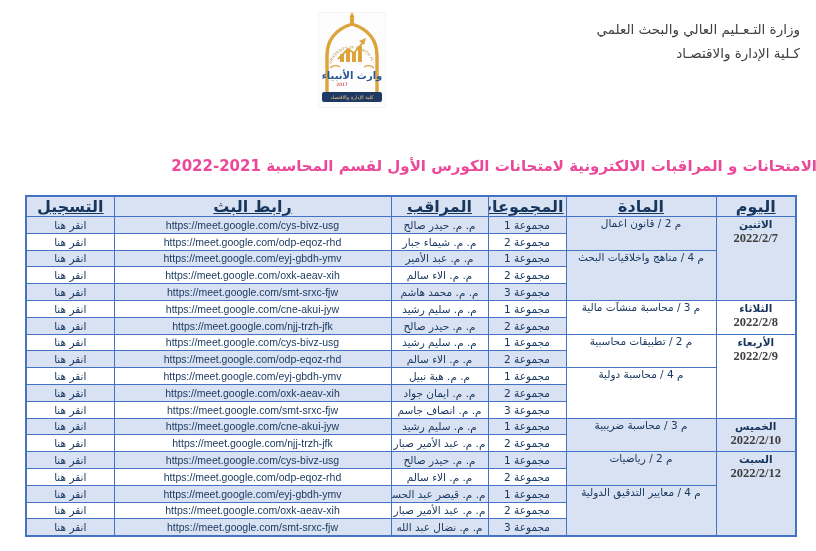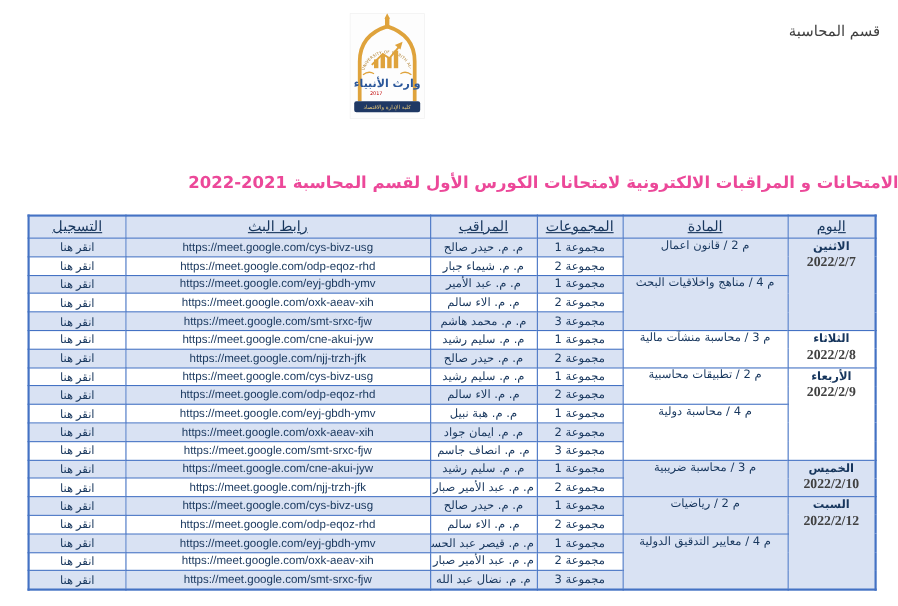--- a/index.html
+++ b/index.html
@@ -23,48 +23,49 @@
   #sched-wrap{ position:absolute; left:25px; top:195px; }
   table.sched{
     border-collapse:collapse; direction:rtl; table-layout:fixed; width:770px;
     border:2px solid #4472C4;
   }
   table.sched th, table.sched td{
     border:1.5px solid #4472C4; padding:0 2px; text-align:center;
     overflow:hidden; white-space:nowrap;
   }
   table.sched th{
-    height:19px; font-weight:normal; text-decoration:underline;
-    color:#17365D; font-size:13px; background:#D9E2F3;
+    height:19px; font-weight:bold; text-decoration:underline;
+    color:#17365D; font-size:16px; background:#D9E2F3;
   }
   table.sched td{ height:15.8px; font-size:10.5px; color:#17365D; }
   .c-blue{ background:#D9E2F3; }
   .c-white{ background:#ffffff; }
   td.day-cell, td.subject-cell{ vertical-align:top; padding-top:1px; }
   .day-name{ font-weight:bold; font-size:10.5px; color:#17365D; line-height:14px; }
   .day-date{
     font-weight:bold; font-family:"Liberation Serif", serif; font-size:12.5px;
     color:#404040; line-height:14px; direction:ltr;
   }
   td.subject-cell{ font-size:10px;margin-left:20px; }
   td.group-cell{ font-size:10px;margin-left:36px; }
   td.proctor-cell{ font-size:10px; }
   td.link-cell{
     direction:ltr; text-align:left; padding-left:5px;
     font-family:Liberation Sans, sans-serif; font-size:12.5px; color:#000;
   }
-  td.register-cell{ font-size:10px; color:#8494AF; cursor:pointer;font-family:Liberation Serif, serif; }
+  td.register-cell{ font-size:10px; color:#8494AF; cursor:pointer; }
 </style>
 </head>
 <body>
 
 <div id="page">
 
   <div id="letterhead">
-    <div>قسم المحاسبة</div>
+    <div>وزارة التـعـليم العالي والبحث العلمي</div>
+    <div>كـلية الإدارة والاقتصـاد</div>
   </div>
 
   <div id="logo">
     <svg width="68" height="96" viewBox="0 0 68 96" xmlns="http://www.w3.org/2000/svg">
       <rect x="0" y="0" width="68" height="96" fill="#fdfdfd" stroke="#ececec" stroke-width="1"></rect>
 
       <rect x="32" y="4" width="4" height="10" fill="#DFA33C"></rect>
       <polygon points="34,0 31.5,5 36.5,5" fill="#DFA33C"></polygon>
 
       <path d="M9,80 L9,44 Q9,20 34,12 Q59,20 59,44 L59,80" fill="none" stroke="#DFA33C" stroke-width="3.4"></path>

